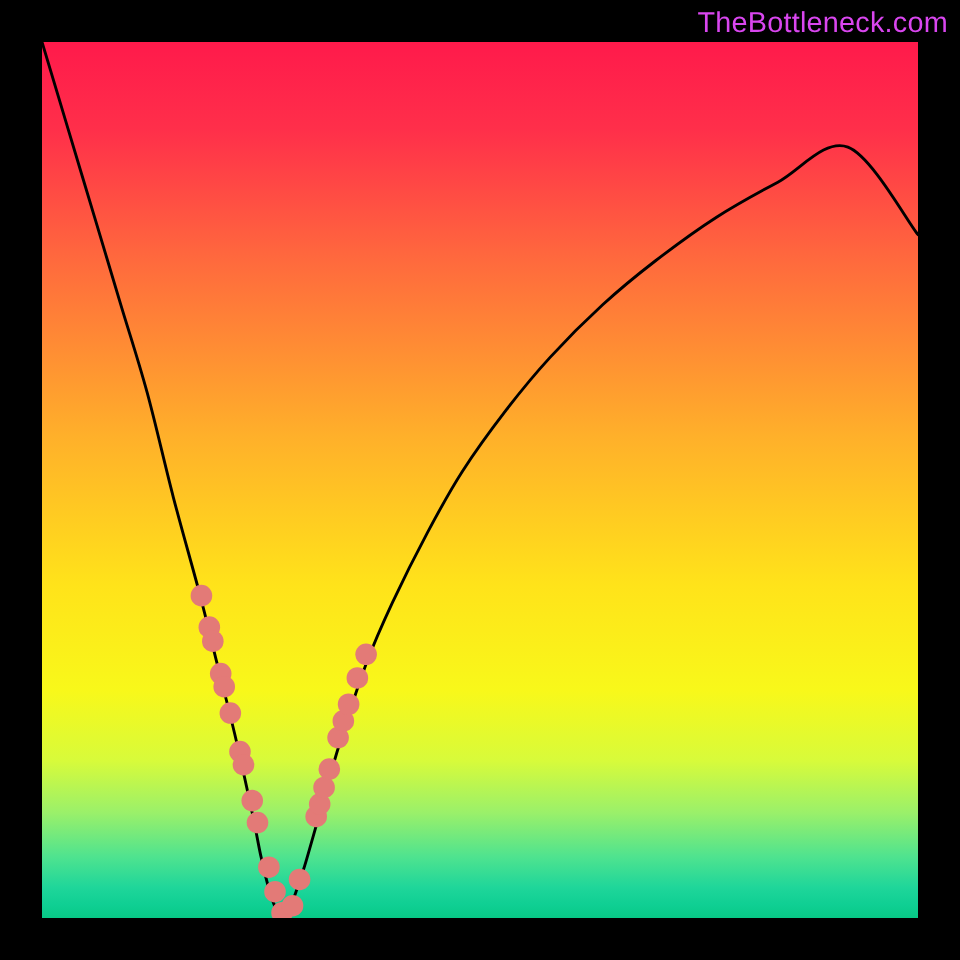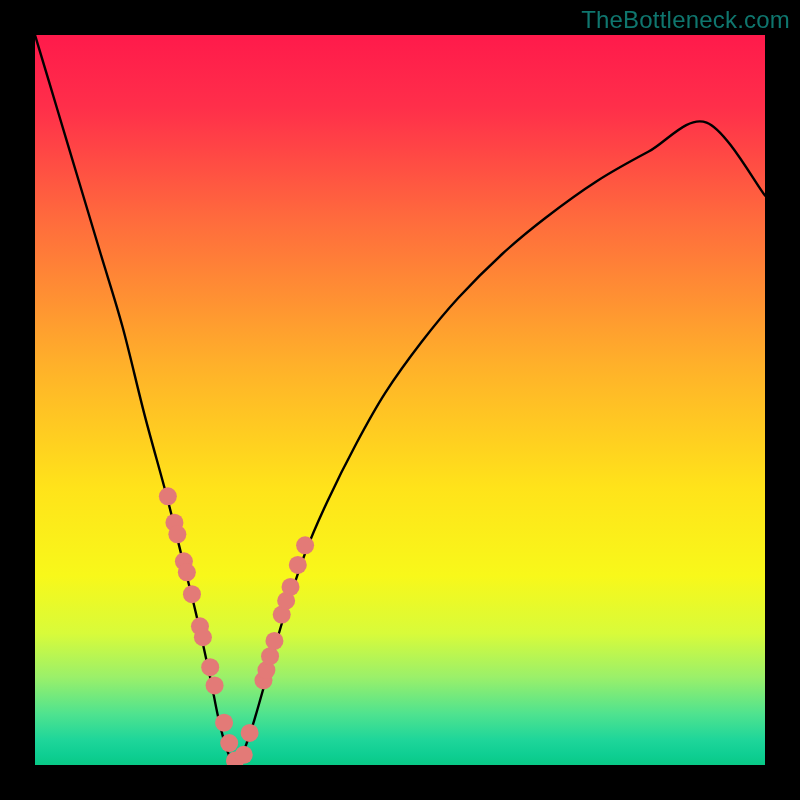--- a/index.html
+++ b/index.html
@@ -34,21 +34,21 @@
   svg.curve {
     position: absolute;
     inset: 0;
     width: 100%;
     height: 100%;
   }
   .watermark {
     position: absolute;
     top: 6px;
     right: 10px;
-    color: #0f766e;
+    color: #d946ef;
     font-size: 24px;
     font-weight: 500;
     letter-spacing: 0.2px;
   }
 </style>
 </head>
 <body>
 
 <div class="frame">
   <div class="watermark">TheBottleneck.com</div>

